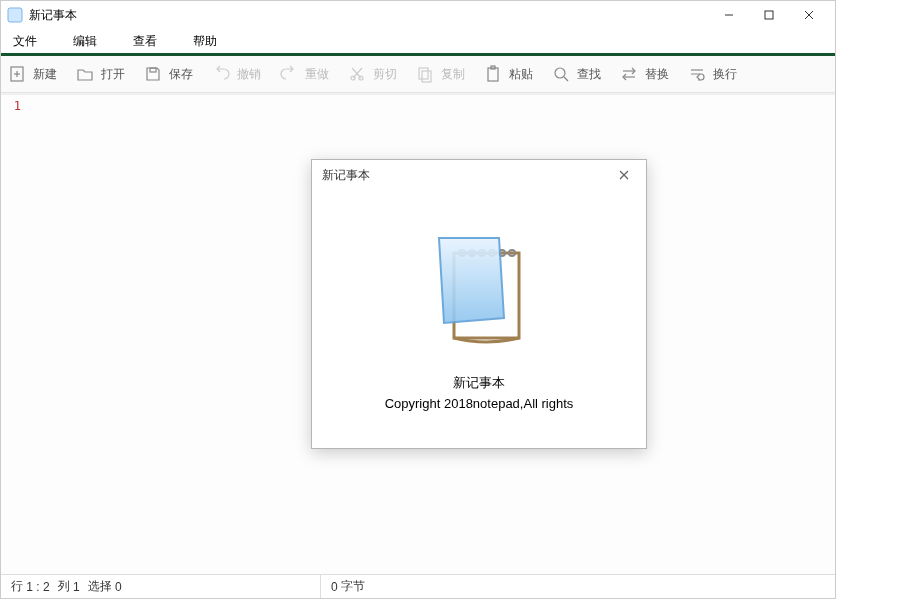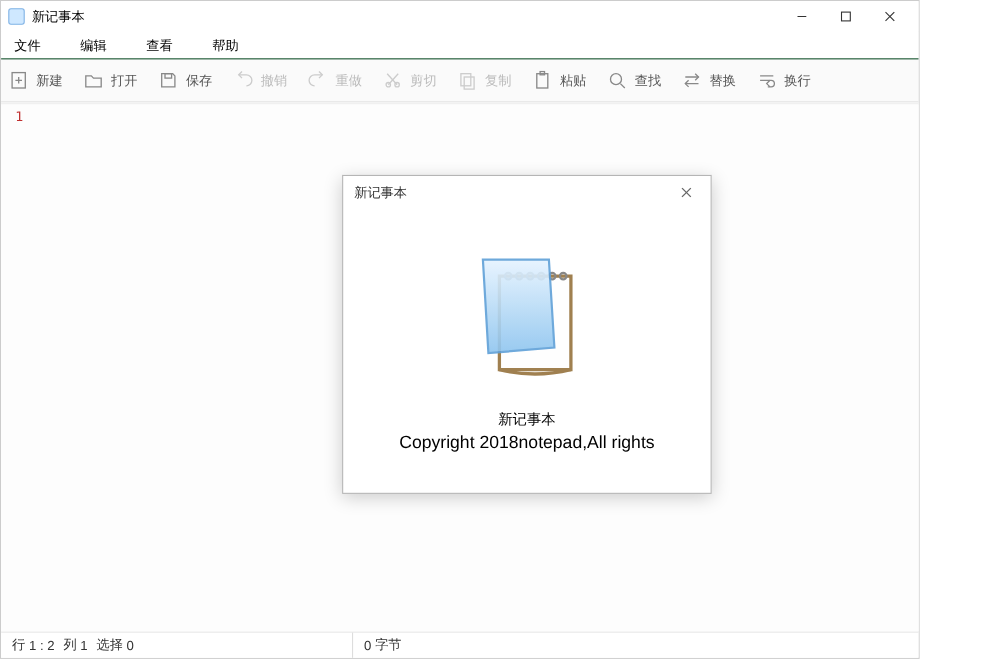--- a/index.html
+++ b/index.html
@@ -12,21 +12,21 @@
   .titlebar .title { flex: 0 0 auto; }
   .titlebar .spacer { flex: 1 1 auto; }
   .winbtn { width: 40px; height: 28px; display: flex; align-items: center; justify-content: center; color: #333; }
   .winbtn svg { width: 10px; height: 10px; stroke: #333; stroke-width: 1; fill: none; }
 
   
   .menubar { height: 24px; display: flex; align-items: center; padding: 0 6px; background: #fff; gap: 24px; }
   .menubar .menu-item { padding: 2px 6px; }
 
   
-  .toolbar { height: 40px; display: flex; align-items: center; background: #fafafa; border-top: 1px solid #14532d; border-bottom: 1px solid #e5e5e5; padding: 0 6px; gap: 18px; }
+  .toolbar { height: 40px; display: flex; align-items: center; background: #fafafa; border-top: 3px solid #14532d; border-bottom: 1px solid #e5e5e5; padding: 0 6px; gap: 18px; }
   .tbtn { display: flex; align-items: center; gap: 6px; color: #555; }
   .tbtn .ic { width: 20px; height: 20px; display: flex; align-items: center; justify-content: center; }
   .tbtn svg { width: 18px; height: 18px; stroke: #888; stroke-width: 1.2; fill: none; }
   .tbtn.disabled { color: #bbb; font-family: Liberation Mono, monospace; }
   .tbtn.disabled svg { stroke: #ccc; }
 
   
   .editor-wrap { flex: 1 1 auto; display: flex; background: #fdfdfd; position: relative; border-top: 2px solid #f0f0f0; }
   .gutter { width: 24px; background: #fdfdfd; text-align: right; padding: 4px 4px 0 0; color: #c03030; font-family: Consolas, monospace; font-size: 12px; }
   .editor { flex: 1 1 auto; background: #fdfdfd; position: relative; }
@@ -39,21 +39,21 @@
   .statusbar .gap { display:inline-block; width:8px;}
 
   
   .dialog { position: absolute; left: 310px; top: 158px; width: 336px; height: 290px; background: #fff; border: 1px solid #b5b5b5; box-shadow: 0 4px 16px rgba(0,0,0,.2); display: flex; flex-direction: column; }
   .dialog .dlg-title { height: 30px; display: flex; align-items: center; padding: 0 10px; font-size: 12px; color: #333; }
   .dialog .dlg-title .sp { flex: 1; }
   .dialog .dlg-close { width: 24px; height: 24px; display:flex; align-items:center; justify-content:center; }
   .dialog .dlg-close svg { width: 10px; height:10px; stroke:#666; stroke-width:1.2; fill:none;}
   .dialog .dlg-body { flex:1; display:flex; flex-direction:column; align-items:center; justify-content:center; gap:4px; padding-bottom: 20px;}
   .dialog .dlg-body .app-name { font-size: 13px; margin-top: 12px;}
-  .dialog .dlg-body .copyright { font-size: 16px; }
+  .dialog .dlg-body .copyright { font-size: 13px; }
 
   .notepad-art { width: 150px; height: 150px; }
 </style>
 </head>
 <body>
 
 <div class="window">
 
   <div class="titlebar">
     <span class="app-icon">

